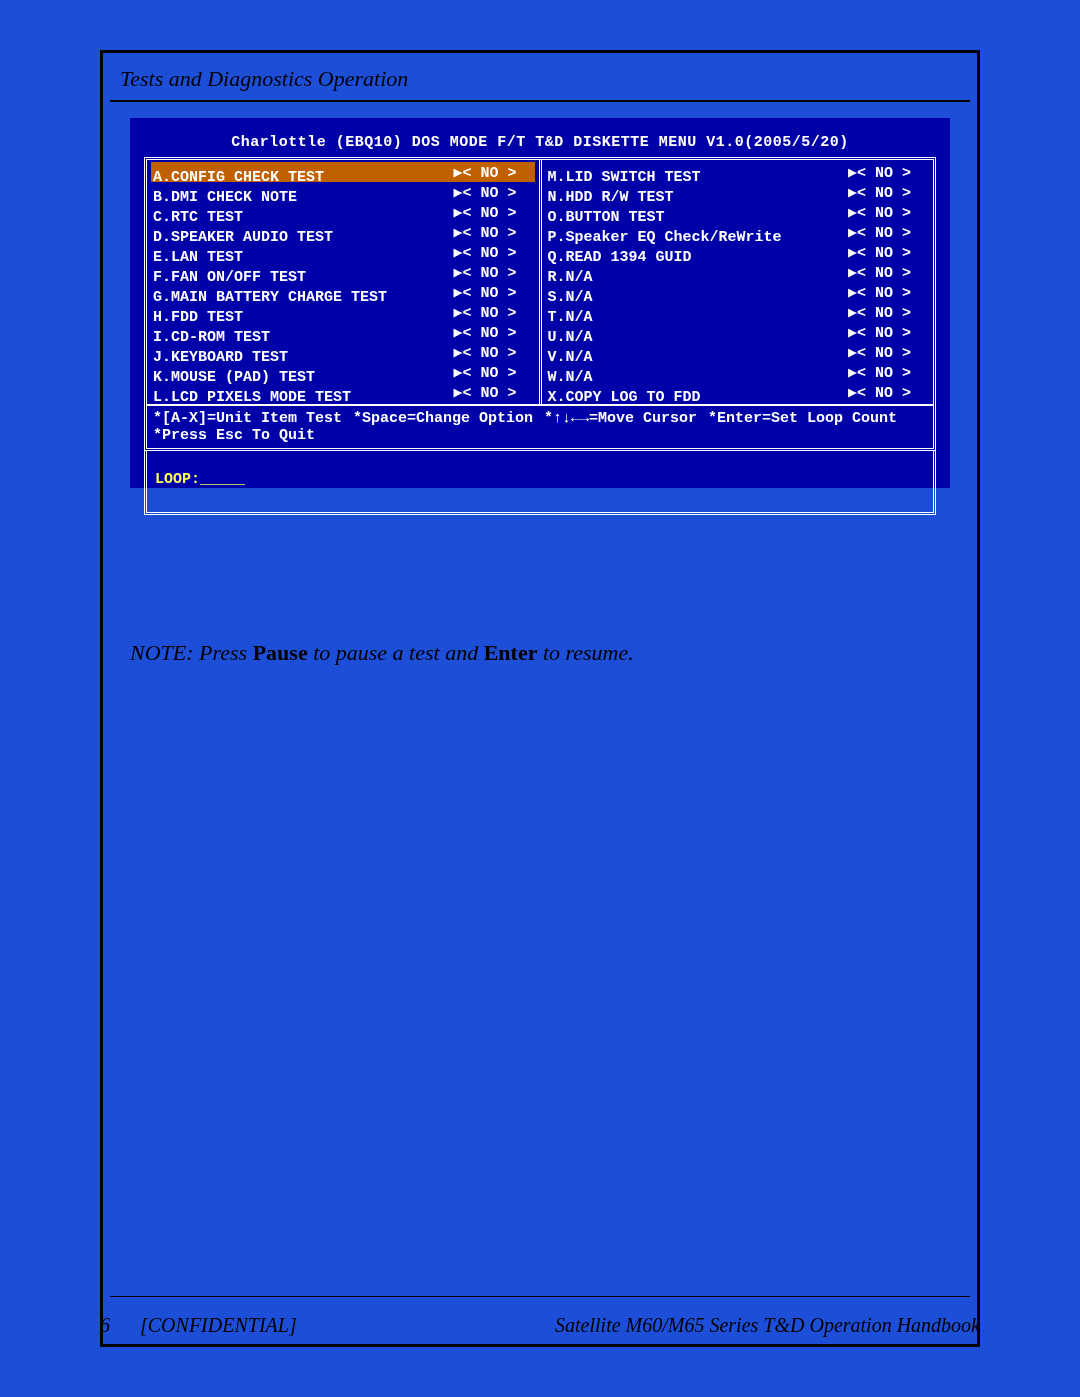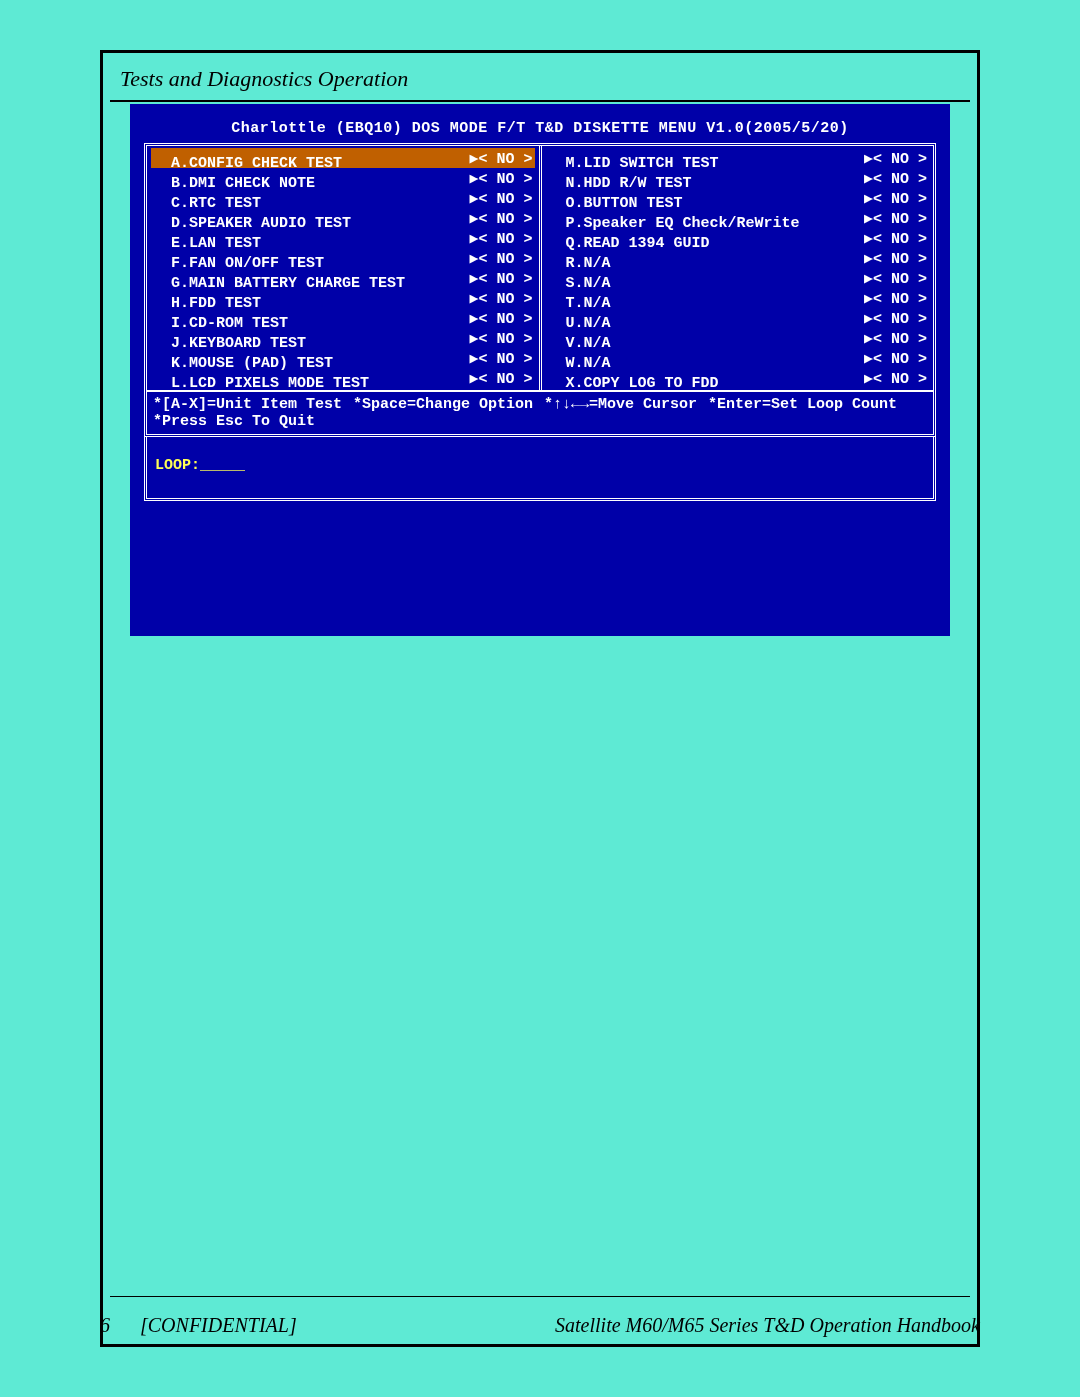--- a/index.html
+++ b/index.html
@@ -1,20 +1,20 @@
 <!DOCTYPE html>
 <html><head>
 <meta charset="utf-8">
 <style>
   html,body{margin:0;padding:0;background:#fff;}
   .page{
     width:1080px;
     height:1397px;
     position:relative;
-    background:#5eead4;
+    background:#1d4ed8;
     font-family:"Times New Roman", Times, serif;
     color:#000;
     box-sizing:border-box;
   }
   .page-frame{
     position:absolute;
     left:100px; top:50px;
     width:880px;
     height:1297px;
     border:3px solid #000;
@@ -29,23 +29,23 @@
   .head-rule{
     position:absolute;
     left:110px; top:100px;
     width:860px;
     border-top:2px solid #000;
   }
 
   
   .dos{
     position:absolute;
-    left:130px; top:104px;
+    left:130px; top:118px;
     width:820px;
-    height:532px;
+    height:370px;
     background:#0000A8;
     color:#fff;
     font-family:"Courier New", monospace;
     font-size:15px;
     font-weight:bold;
     padding:10px 14px 0 14px;
     box-sizing:border-box;
   }
   .dos .title{
     text-align:center;
@@ -71,25 +71,25 @@
     align-items:center;
     height:20px;
     white-space:nowrap;
   }
   .dos .row.selected{
     background:#C06000;
     color:#fff;
   }
   .dos .label{
     flex:1;
-    padding-left:20px;
+    padding-left:2px;
     margin-top:11px;
   }
   .dos .opt{
-    padding-right:2px;
+    padding-right:18px;
   }
   .hints{
     border-top:2px solid #fff;
     padding:4px 6px;
     display:flex;
     flex-wrap:wrap;
     gap:0 11px;
   }
   .hints span{white-space:nowrap;}
 
@@ -256,20 +256,27 @@
           <span>*Enter=Set Loop Count</span>
           <span>*Press Esc To Quit</span>
         </div>
     </div>
 
     <div class="msg-box">
       <div class="loop">LOOP:_____</div>
     </div>
   </div>
 
+  <div class="note">
+    <span>NOTE:  Press </span>
+    <b>Pause</b>
+    <span> to pause a test and </span>
+    <b>Enter</b>
+    <span> to resume.</span>
+  </div>
 
   <div class="footer-rule"></div>
   <div class="footer">
     <span class="pn">6</span>
     <span class="conf">[CONFIDENTIAL]</span>
     <span class="book">Satellite M60/M65 Series T&amp;D Operation Handbook</span>
   </div>
 </div>
 
 </body></html>

